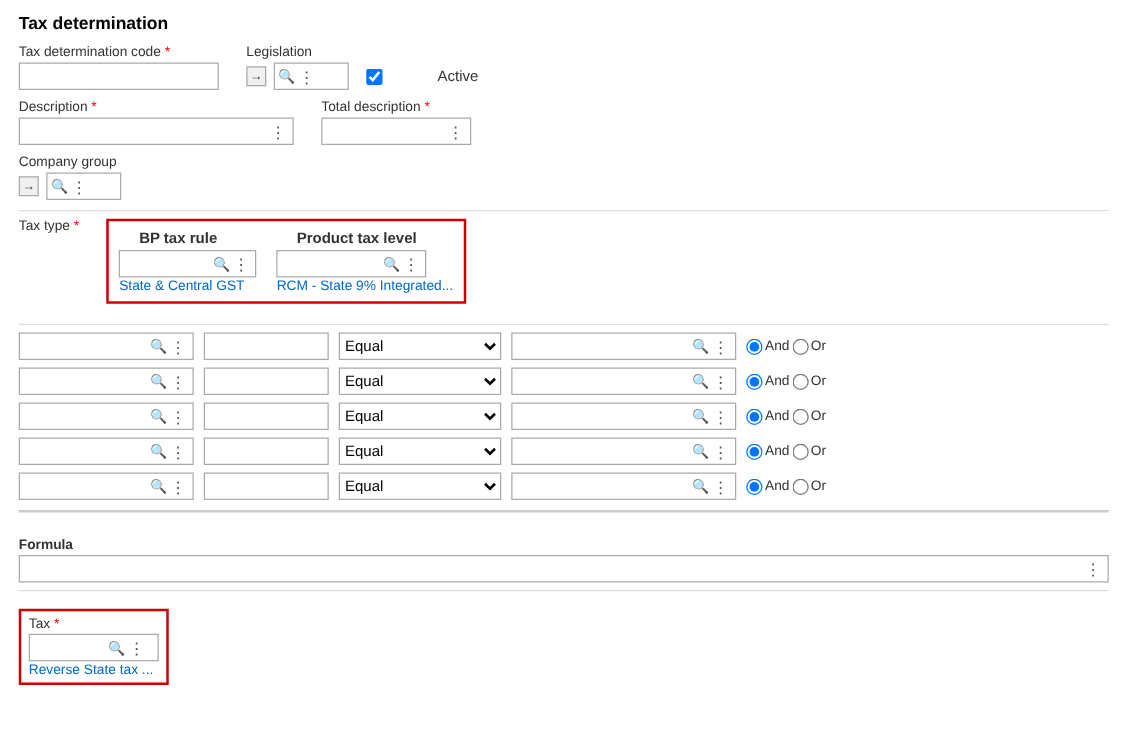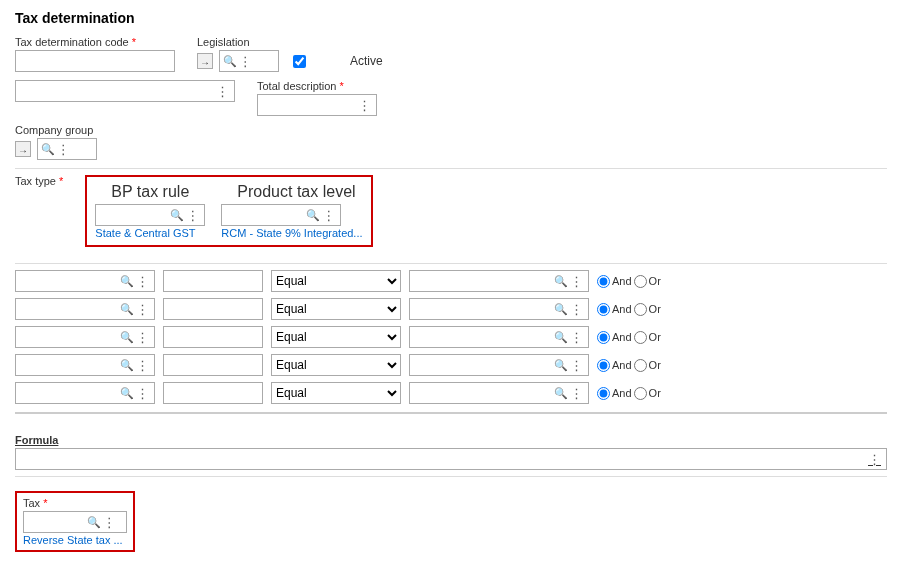--- a/index.html
+++ b/index.html
@@ -79,22 +79,22 @@
       padding: 6px 8px;
       display: flex;
       gap: 16px;
       margin-bottom: 8px;
     }
     .bp-product-field {
       display: flex;
       flex-direction: column;
     }
     .bp-product-label {
-      font-size: 16px;
-      font-weight: normal;
+      font-size: 12px;
+      font-weight: bold;
       margin-bottom: 3px;
       color: #333;
       padding-left: 16px;
     }
     .condition-row {
       display: flex;
       align-items: center;
       gap: 8px;
       margin-bottom: 6px;
     }
@@ -163,21 +163,20 @@
       display: flex;
       align-items: center;
       gap: 2px;
       font-size: 11px;
     }
     .formula-section {
       display: flex;
       gap: 10px;
       margin-top: 20px;
       align-items: flex-end;
-      text-decoration: underline;
     }
     .formula-left {
       display: flex;
       flex-direction: column;
       flex: 1;
     }
     .formula-right {
       display: flex;
       flex-direction: column;
       flex: 2;
@@ -307,20 +306,23 @@
         <input type="checkbox" checked="" style="">
         <span>Active</span>
       </div>
     </div>
   </div>
 </div>
 
 
 <div class="form-row">
   <div class="field-group">
+    <div class="field-label">
+      <span>Description</span> <span class="required">*</span>
+    </div>
     <div class="input-with-icons" style="width:220px;">
       <input type="text" style="">
       <span class="three-dots">⋮</span>
     </div>
   </div>
   <div class="field-group" style="margin-left:10px;">
     <div class="field-label">
       <span>Total description</span> <span class="required">*</span>
     </div>
     <div class="input-with-icons" style="width:120px;">

